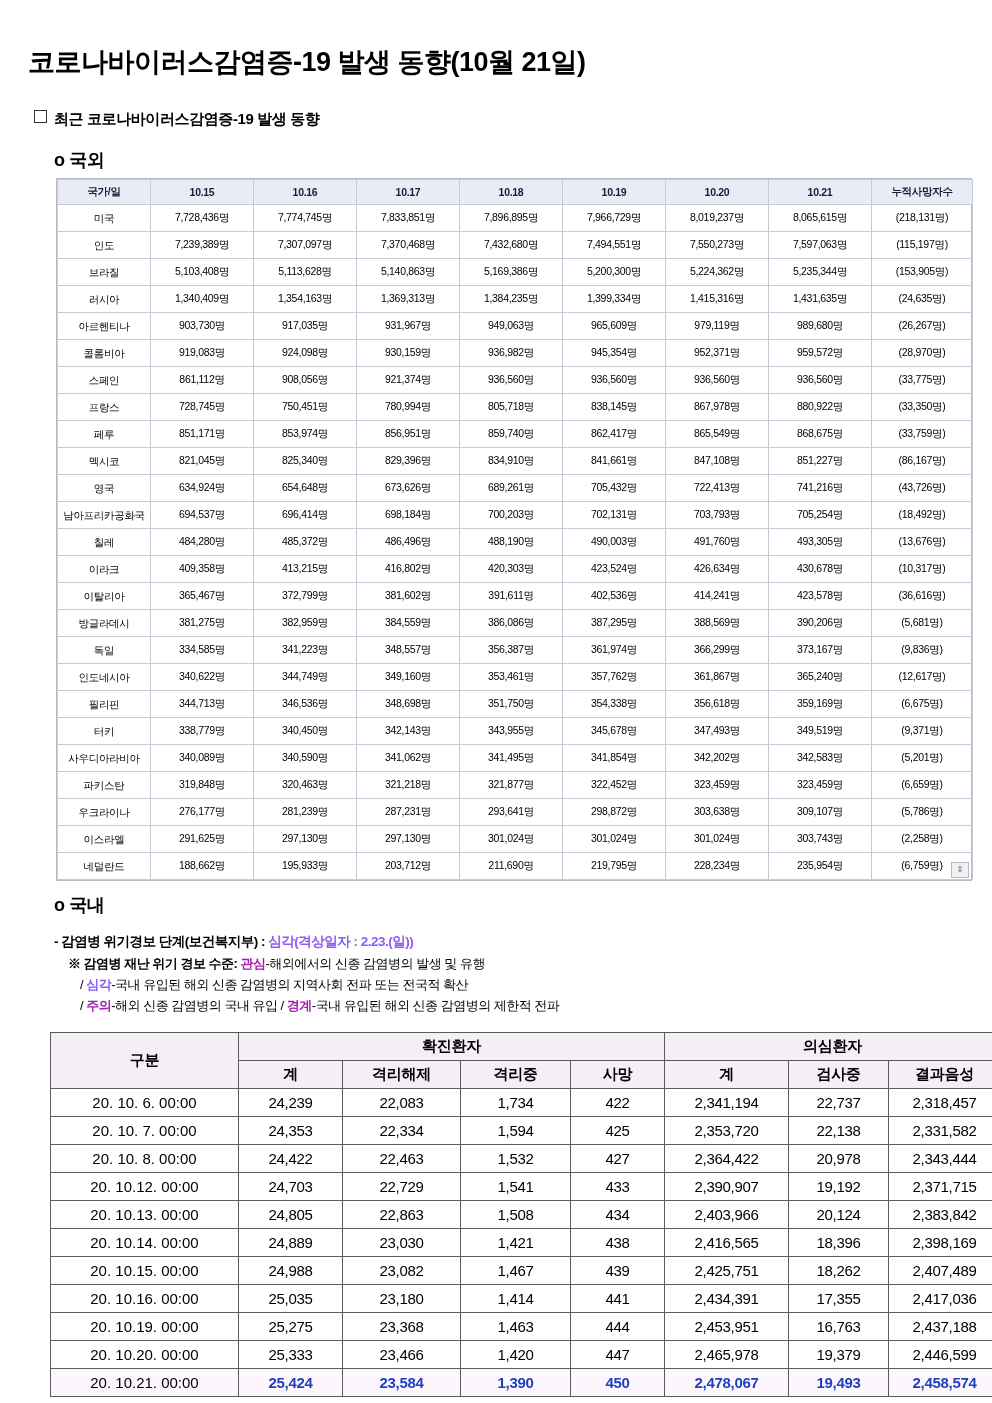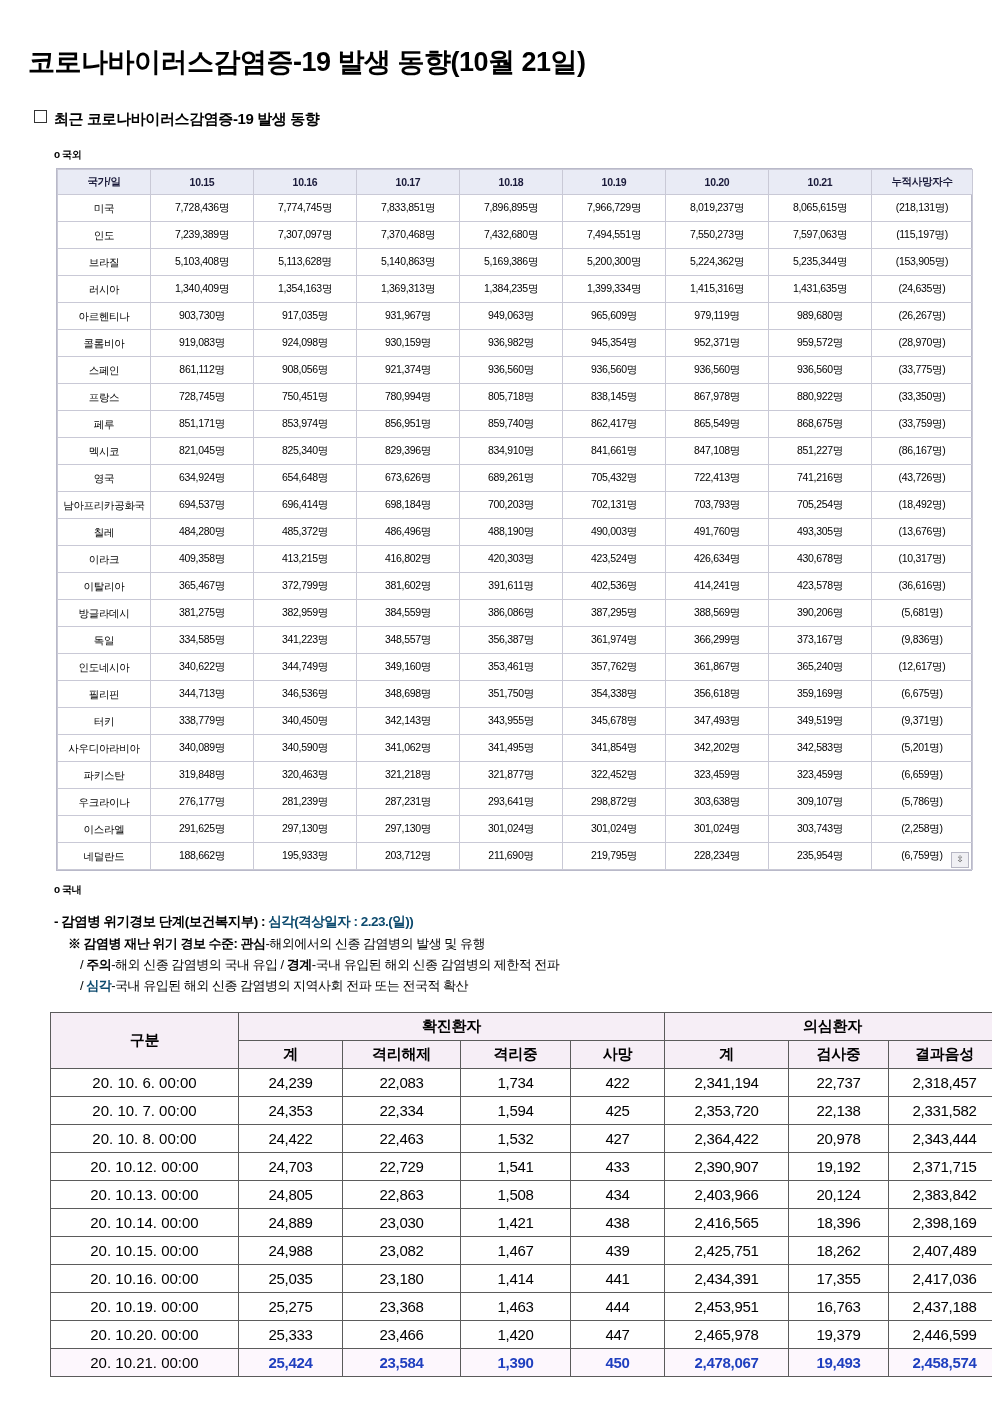--- a/index.html
+++ b/index.html
@@ -35,21 +35,21 @@
   }
   .sec-head .box-mark {
     display: inline-block;
     width: 11px;
     height: 11px;
     border: 1.3px solid #333;
     margin-right: 7px;
     vertical-align: 1px;
   }
   .sub-head {
-    font-size: 10px;
+    font-size: 18px;
     font-weight: bold;
     margin: 0 0 6px 26px;
     letter-spacing: -0.4px;
   }
 
   
   .intl-wrap {
     margin: 0 0 0 28px;
     width: 916px;
     border: 1px solid #b9b9c9;
@@ -105,22 +105,22 @@
   
   .dom-block {
     margin: 14px 0 0 26px;
     font-size: 13.5px;
     line-height: 1.62;
     letter-spacing: -0.5px;
   }
   .dom-block .line1 {
     font-weight: bold;
   }
-  .red { color: #0c4a6e; }
-  .blue { color: #000000; }
+  .red { color: #8b5cf6; }
+  .blue { color: #a21caf; }
   .bold { font-weight: bold; }
   .indent1 { margin-left: 14px; font-size: 13px; }
   .indent2 { margin-left: 26px; font-size: 13px; }
 
   
   .dom-wrap {
     margin: 16px 0 0 22px;
     width: 930px;
   }
   table.dom {
@@ -478,24 +478,24 @@
   <div class="sub-head" style="margin-top:12px">o 국내</div>
 
   <div class="dom-block">
     <div class="line1">
       <span>- 감염병 위기경보 단계(보건복지부) : </span><span class="red bold">심각(격상일자 : 2.23.(일))</span>
     </div>
     <div class="indent1">
       <span class="bold">※ 감염병 재난 위기 경보 수준: </span><span class="blue bold">관심</span><span>-해외에서의 신종 감염병의 발생 및 유행</span>
     </div>
     <div class="indent2">
-      <span>/ </span><span class="blue bold">주의</span><span>-해외 신종 감염병의 국내 유입 / </span><span class="blue bold">경계</span><span>-국내 유입된 해외 신종 감염병의 제한적 전파</span>
+      <span>/ </span><span class="red bold">심각</span><span>-국내 유입된 해외 신종 감염병의 지역사회 전파 또는 전국적 확산</span>
     </div>
     <div class="indent2">
-      <span>/ </span><span class="red bold">심각</span><span>-국내 유입된 해외 신종 감염병의 지역사회 전파 또는 전국적 확산</span>
+      <span>/ </span><span class="blue bold">주의</span><span>-해외 신종 감염병의 국내 유입 / </span><span class="blue bold">경계</span><span>-국내 유입된 해외 신종 감염병의 제한적 전파</span>
     </div>
   </div>
 
   <div class="dom-wrap">
     <table class="dom">
       <colgroup>
         <col style="width:188px">
         <col style="width:104px">
         <col style="width:118px">
         <col style="width:110px">

